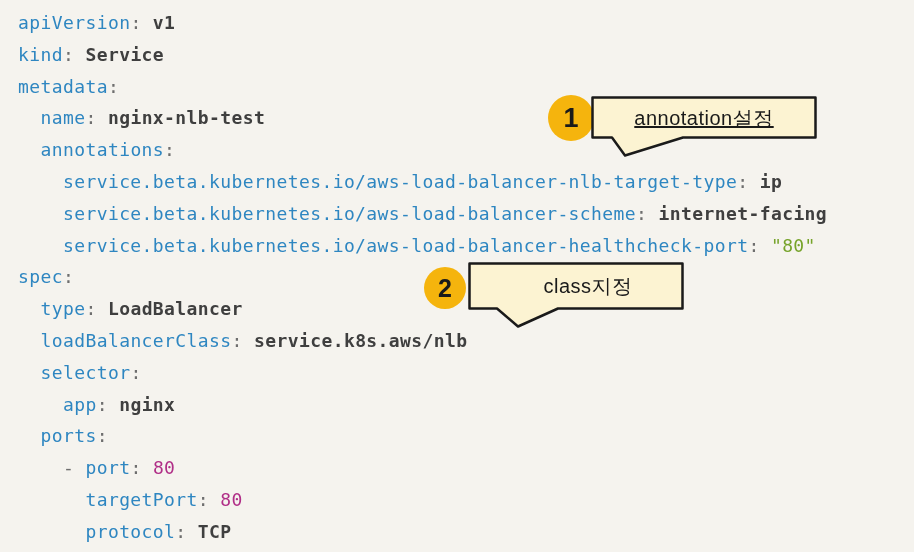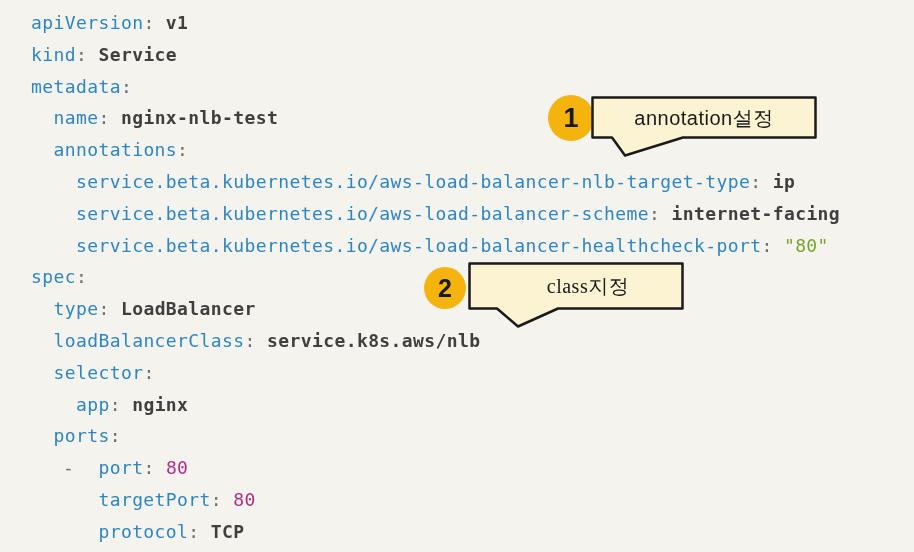--- a/index.html
+++ b/index.html
@@ -22,21 +22,21 @@
     font-family:"Liberation Sans","DejaVu Sans",sans-serif;
   }
   
   .code{
     position:absolute;left:18px;top:7px;
     font-family:"DejaVu Sans Mono","Liberation Mono",monospace;
     font-size:18px;letter-spacing:.4px;
     white-space:pre;
   }
   .code .line{height:31.8px;line-height:31.8px;}
-  .tk-k{color:var(--key);margin-left:13px;}
+  .tk-k{color:var(--key);}
   .tk-p{color:var(--punct);}
   .tk-v{color:var(--value);font-weight:bold;}
   .tk-g{color:var(--green);}
   .tk-m{color:var(--magenta);}
   .tk-w{color:var(--value);}
   
   .badge{
     position:absolute;border-radius:50%;
     background:var(--badge);
     display:flex;align-items:center;justify-content:center;
@@ -44,23 +44,23 @@
   }
   .badge-1{left:548px;top:95px;width:46px;height:46px;font-size:27px;}
   .badge-2{left:424px;top:267px;width:42px;height:42px;font-size:25px;}
   .bubble-svg{position:absolute;display:block;}
   .bubble-svg path{fill:var(--bubble);stroke:var(--ink);stroke-width:2.5;stroke-linejoin:round;}
   .bubble-label{
     position:absolute;display:flex;align-items:center;justify-content:center;
     color:var(--ink);font-size:20px;letter-spacing:.5px;
   }
   .bubble-svg-1{left:591px;top:96px;}
-  .bubble-label-1{left:591px;top:96px;width:226px;height:44px;}
+  .bubble-label-1{left:591px;top:96px;width:226px;height:44px;text-decoration:underline;}
   .bubble-svg-2{left:468px;top:262px;}
-  .bubble-label-2{left:468px;top:262px;width:240px;height:48px;font-family:Liberation Serif, serif;}
+  .bubble-label-2{left:468px;top:262px;width:240px;height:48px;}
 </style>
 </head>
 <body>
 
 <div class="code"><div class="line"><span class="tk-k">apiVersion</span><span class="tk-p">:</span><span class="tk-v"> v1</span></div><div class="line"><span class="tk-k">kind</span><span class="tk-p">:</span><span class="tk-v"> Service</span></div><div class="line"><span class="tk-k">metadata</span><span class="tk-p">:</span></div><div class="line"><span class="tk-w">  </span><span class="tk-k">name</span><span class="tk-p">:</span><span class="tk-v"> nginx-nlb-test</span></div><div class="line"><span class="tk-w">  </span><span class="tk-k">annotations</span><span class="tk-p">:</span></div><div class="line"><span class="tk-w">    </span><span class="tk-k">service.beta.kubernetes.io/aws-load-balancer-nlb-target-type</span><span class="tk-p">:</span><span class="tk-v"> ip</span></div><div class="line"><span class="tk-w">    </span><span class="tk-k">service.beta.kubernetes.io/aws-load-balancer-scheme</span><span class="tk-p">:</span><span class="tk-v"> internet-facing</span></div><div class="line"><span class="tk-w">    </span><span class="tk-k">service.beta.kubernetes.io/aws-load-balancer-healthcheck-port</span><span class="tk-p">:</span><span class="tk-g"> "80"</span></div><div class="line"><span class="tk-k">spec</span><span class="tk-p">:</span></div><div class="line"><span class="tk-w">  </span><span class="tk-k">type</span><span class="tk-p">:</span><span class="tk-v"> LoadBalancer</span></div><div class="line"><span class="tk-w">  </span><span class="tk-k">loadBalancerClass</span><span class="tk-p">:</span><span class="tk-v"> service.k8s.aws/nlb</span></div><div class="line"><span class="tk-w">  </span><span class="tk-k">selector</span><span class="tk-p">:</span></div><div class="line"><span class="tk-w">    </span><span class="tk-k">app</span><span class="tk-p">:</span><span class="tk-v"> nginx</span></div><div class="line"><span class="tk-w">  </span><span class="tk-k">ports</span><span class="tk-p">:</span></div><div class="line"><span class="tk-w">    </span><span class="tk-p">- </span><span class="tk-k">port</span><span class="tk-p">:</span><span class="tk-m"> 80</span></div><div class="line"><span class="tk-w">      </span><span class="tk-k">targetPort</span><span class="tk-p">:</span><span class="tk-m"> 80</span></div><div class="line"><span class="tk-w">      </span><span class="tk-k">protocol</span><span class="tk-p">:</span><span class="tk-v"> TCP</span></div></div>
 
 <div class="badge badge-1">
   <span>1</span>
 </div>
 <svg class="bubble-svg bubble-svg-1" width="226" height="64" viewBox="0 0 226 64">

